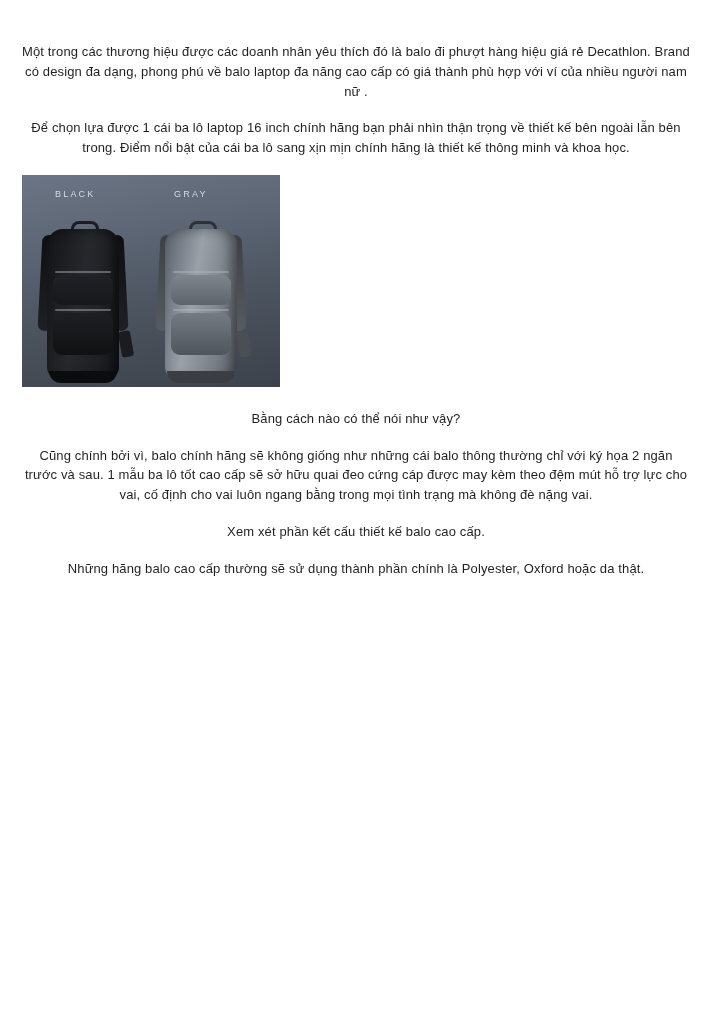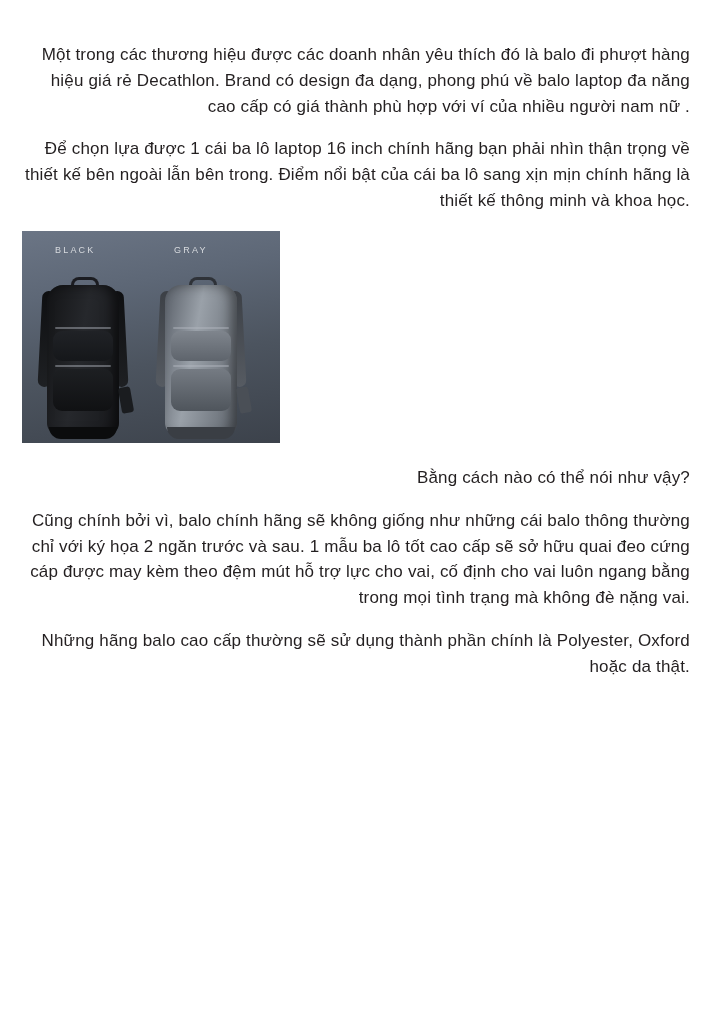--- a/index.html
+++ b/index.html
@@ -20,24 +20,24 @@
     height: 1018px;
     background: #ffffff;
     box-sizing: border-box;
     padding: 42px 30px 0 22px;
   }
   .doc-body {
     width: 668px;
   }
   p.para {
     margin: 0 0 17px 0;
-    font-size: 17px;
+    font-size: 13px;
     line-height: 1.52;
     color: #231f20;
-    text-align: right;
+    text-align: center;
     letter-spacing: 0.01em;
   }
   p.para:last-child {
     margin-bottom: 4px;
   }
   .figure {
     margin: 16px 0 22px 0;
     width: 240px;
     height: 212px;
     position: relative;
@@ -197,16 +197,17 @@
         <div class="pocket-top"></div>
         <div class="zip z2"></div>
         <div class="pocket-bot"></div>
         <div class="side-tab"></div>
         <div class="base"></div>
       </div>
     </div>
 
     <p class="para">Bằng cách nào có thể nói như vậy?</p>
     <p class="para">Cũng chính bởi vì, balo chính hãng sẽ không giống như những cái balo thông thường chỉ với ký họa 2 ngăn trước và sau. 1 mẫu ba lô tốt cao cấp sẽ sở hữu quai đeo cứng cáp được may kèm theo đệm mút hỗ trợ lực cho vai, cố định cho vai luôn ngang bằng trong mọi tình trạng mà không đè nặng vai.</p>
+    <p class="para">Xem xét phần kết cấu thiết kế balo cao cấp.</p>
     <p class="para">Những hãng balo cao cấp thường sẽ sử dụng thành phần chính là Polyester, Oxford hoặc da thật.</p>
 
   </div>
 </div>
 
 </body></html>

